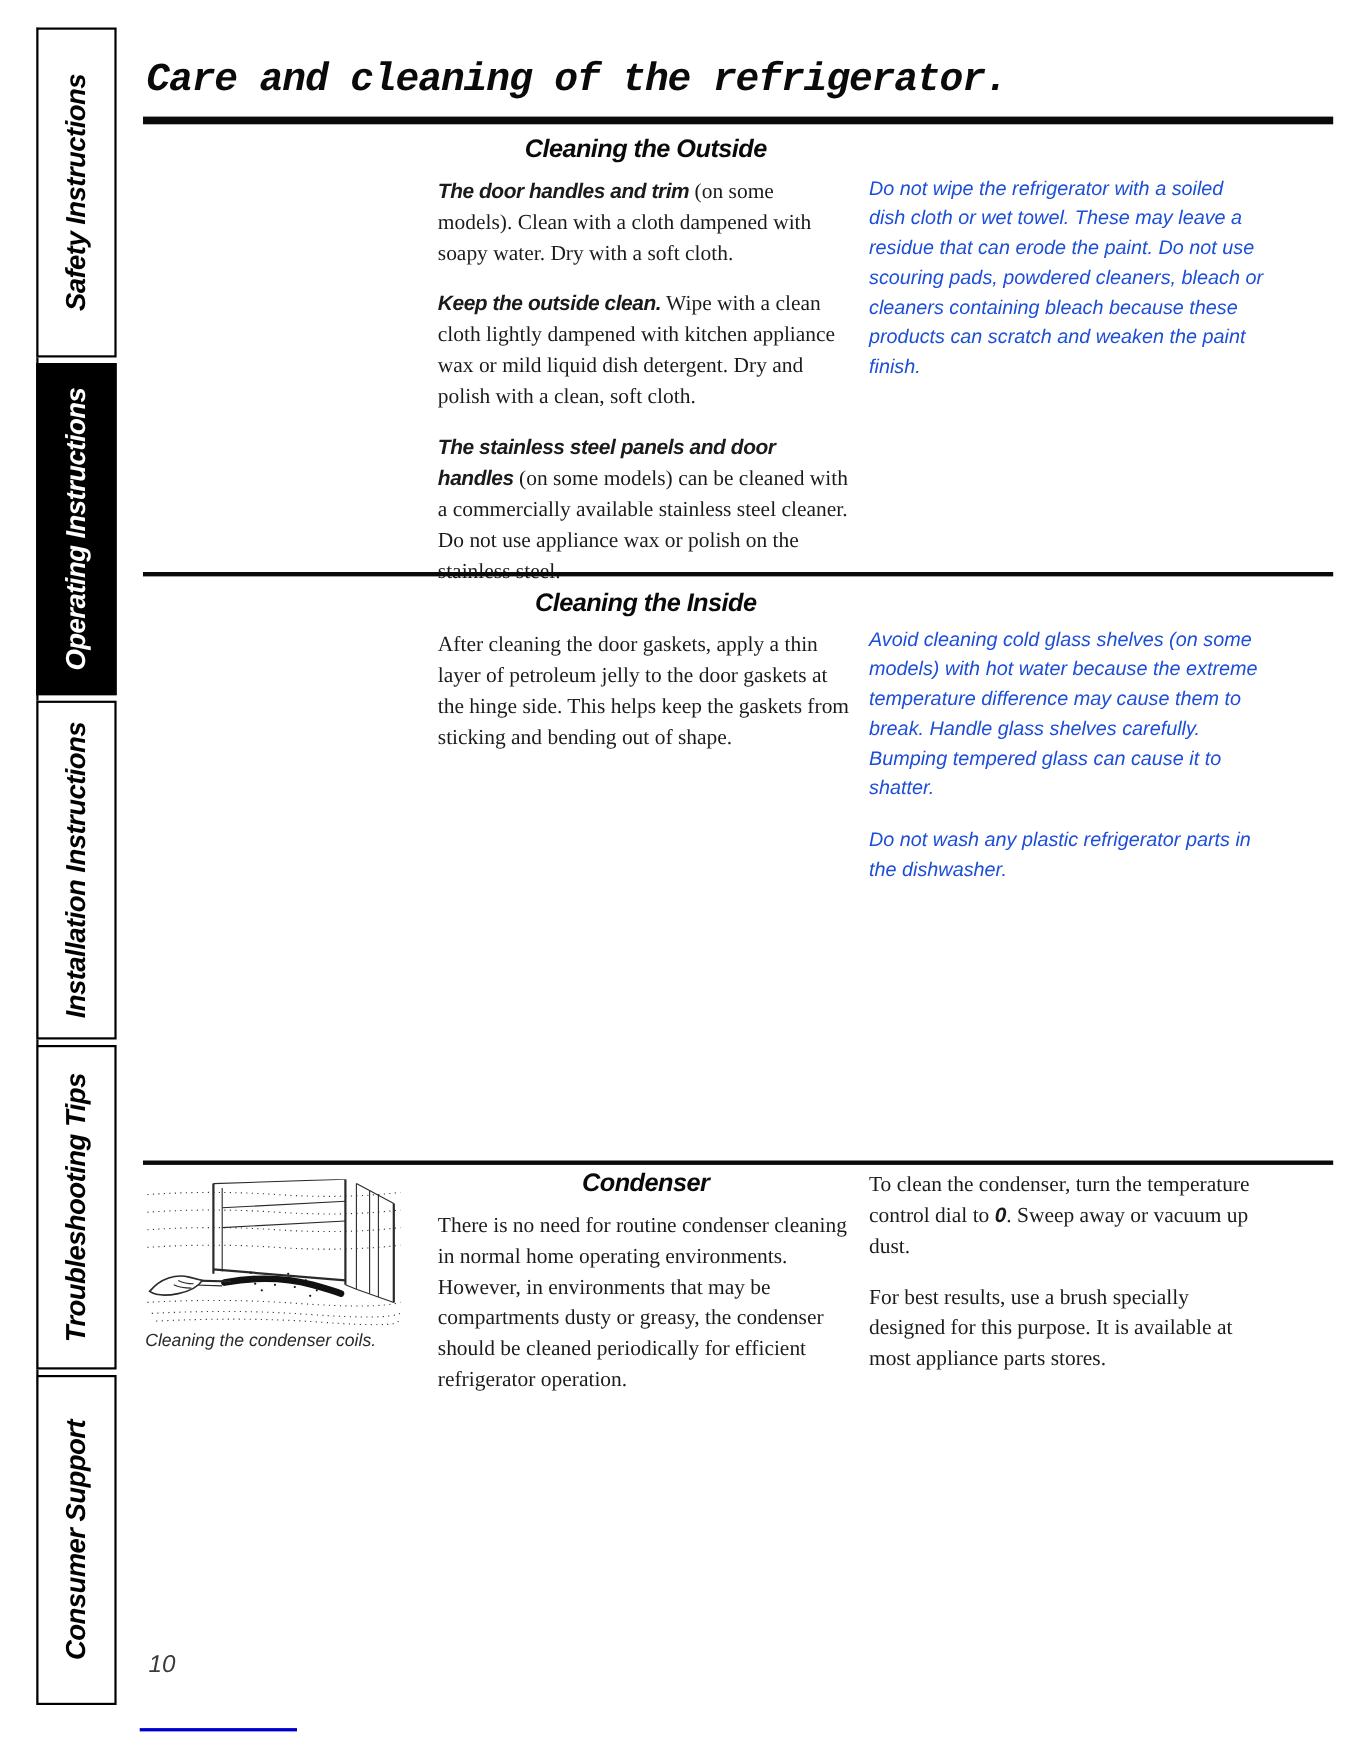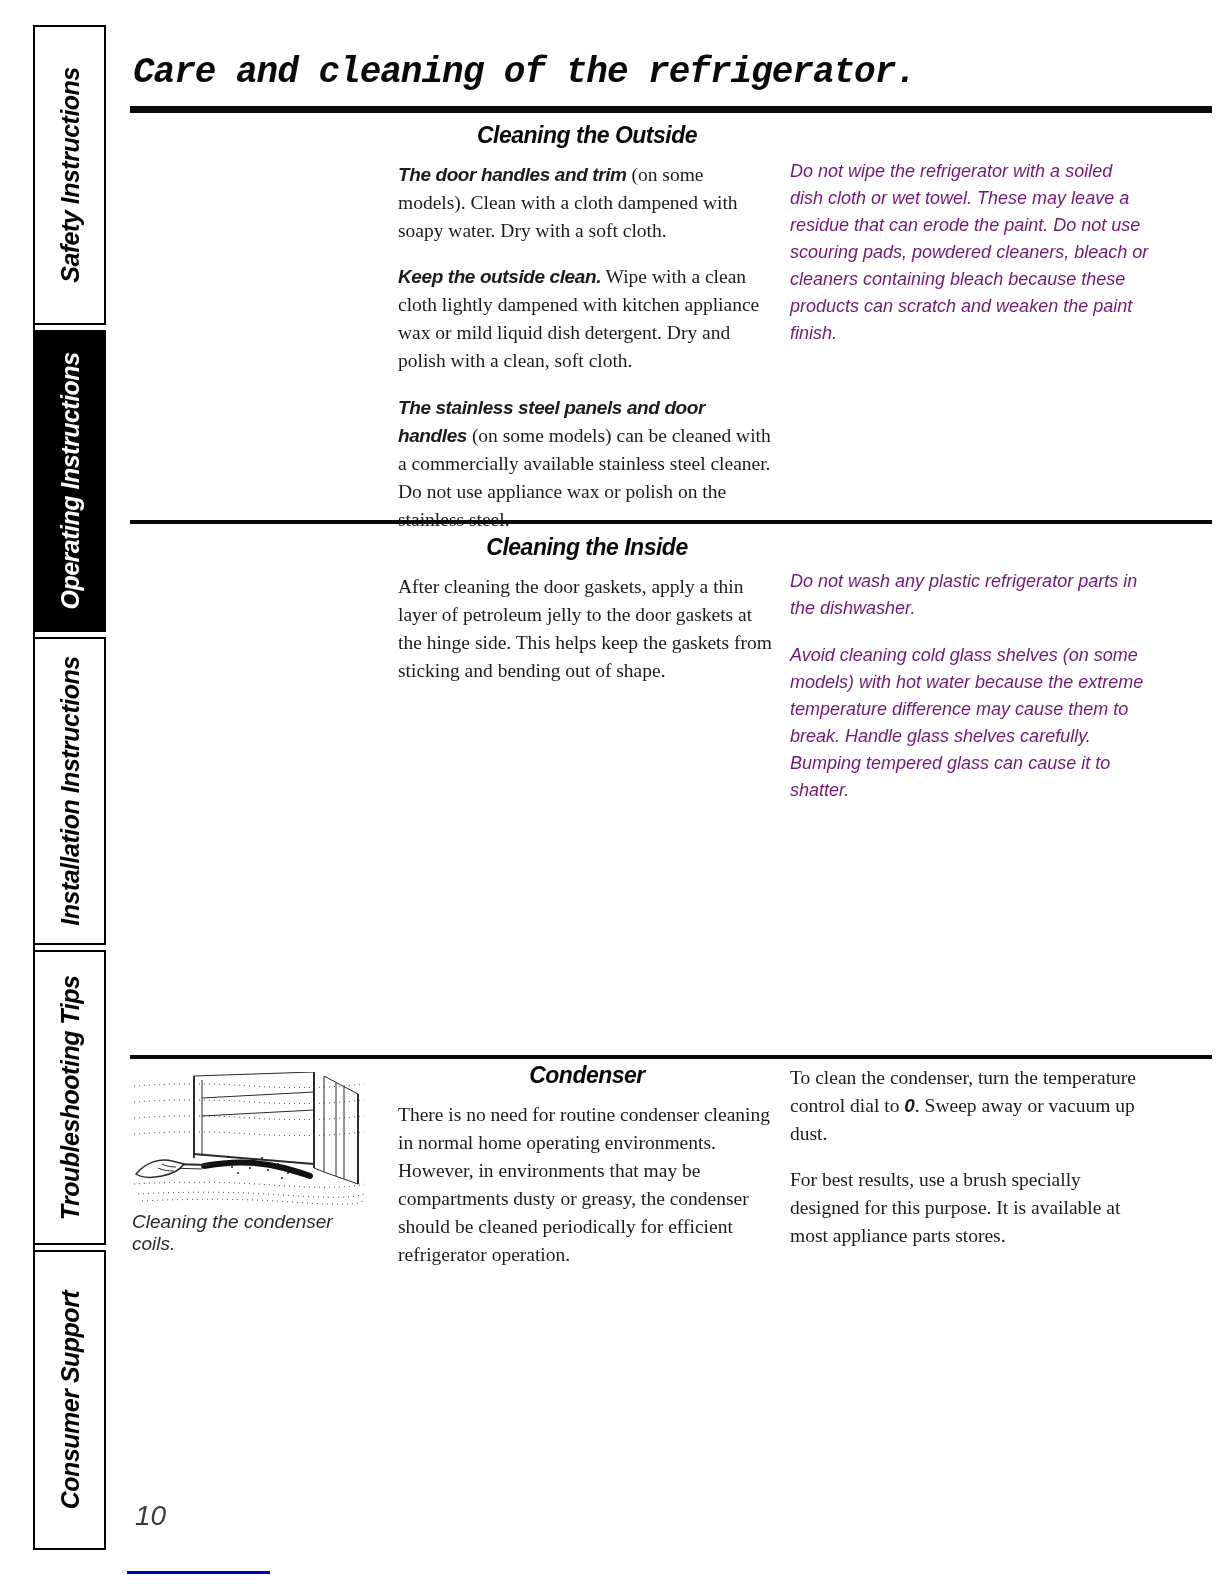--- a/index.html
+++ b/index.html
@@ -25,32 +25,32 @@
 
   .sec-heading{margin:0 0 12px 0;font-family:"Liberation Sans",sans-serif;font-weight:700;
                font-style:italic;font-size:23px;letter-spacing:-0.5px;color:#0a0a0a;text-align:center;}
   .col-left{position:absolute;left:268px;width:378px;}
   .col-right{position:absolute;left:660px;width:360px;}
 
   .body-p{margin:0 0 18px 0;font-size:19.5px;line-height:1.44;}
   .lead{font-family:"Liberation Sans",sans-serif;font-weight:700;font-style:italic;
         font-size:19px;letter-spacing:-0.4px;text-align:center;}
   .note-p{margin:0 0 20px 0;font-family:"Liberation Sans",sans-serif;font-style:italic;
-          font-size:18px;line-height:1.5;color:#701a75;}
+          font-size:18px;line-height:1.5;color:#1d4ed8;}
   .serif-p{margin:0 0 18px 0;font-size:19.5px;line-height:1.44;}
   .bold-serif{font-family:"Liberation Sans",sans-serif;font-weight:700;font-style:italic;font-size:19px;}
 
   
   .figure{position:absolute;left:2px;width:240px;}
   .figure svg{display:block;}
   .fig-caption{margin:6px 0 0 0;font-family:"Liberation Sans",sans-serif;font-style:italic;
-               font-size:19px;color:#2a2a2a;}
+               font-size:16px;color:#2a2a2a;}
 
   .page-number{position:absolute;left:135px;top:1500px;font-style:italic;
-               font-family:"Liberation Sans",sans-serif;font-size:28px;color:#3a3a3a;}
+               font-family:"Liberation Sans",sans-serif;font-size:22px;color:#3a3a3a;}
   .footer-rule{position:absolute;left:127px;top:1571px;width:143px;height:3px;background:#0000cc;}
 </style>
 </head>
 <body>
 
 <div class="page">
 
   <div class="side-rail"></div>
 
   <div class="side-box" style="top:25px;height:300px;">
@@ -84,22 +84,22 @@
       <p class="note-p">Do not wipe the refrigerator with a soiled dish cloth or wet towel. These may leave a residue that can erode the paint. Do not use scouring pads, powdered cleaners, bleach or cleaners containing bleach because these products can scratch and weaken the paint finish.</p>
     </div>
 
     <div class="rule thin" style="top:520px;"></div>
 
     <div class="col-left" style="top:534px;">
       <h2 class="sec-heading">Cleaning the Inside</h2>
       <p class="body-p">After cleaning the door gaskets, apply a thin layer of petroleum jelly to the door gaskets at the hinge side. This helps keep the gaskets from sticking and bending out of shape.</p>
     </div>
     <div class="col-right" style="top:568px;">
+      <p class="note-p">Avoid cleaning cold glass shelves (on some models) with hot water because the extreme temperature difference may cause them to break. Handle glass shelves carefully. Bumping tempered glass can cause it to shatter.</p>
       <p class="note-p">Do not wash any plastic refrigerator parts in the dishwasher.</p>
-      <p class="note-p">Avoid cleaning cold glass shelves (on some models) with hot water because the extreme temperature difference may cause them to break. Handle glass shelves carefully. Bumping tempered glass can cause it to shatter.</p>
     </div>
 
     <div class="rule thin" style="top:1055px;"></div>
 
     <div class="figure" style="top:1072px;">
       <svg width="235" height="133" viewBox="0 0 235 133">
         <g stroke="#2a2a2a" stroke-width="1" fill="none">
 
           <path d="M2,14 Q60,10 120,14 T232,12" stroke-dasharray="1,4"></path>
           <path d="M2,30 Q60,26 120,30 T232,28" stroke-dasharray="1,4"></path>

